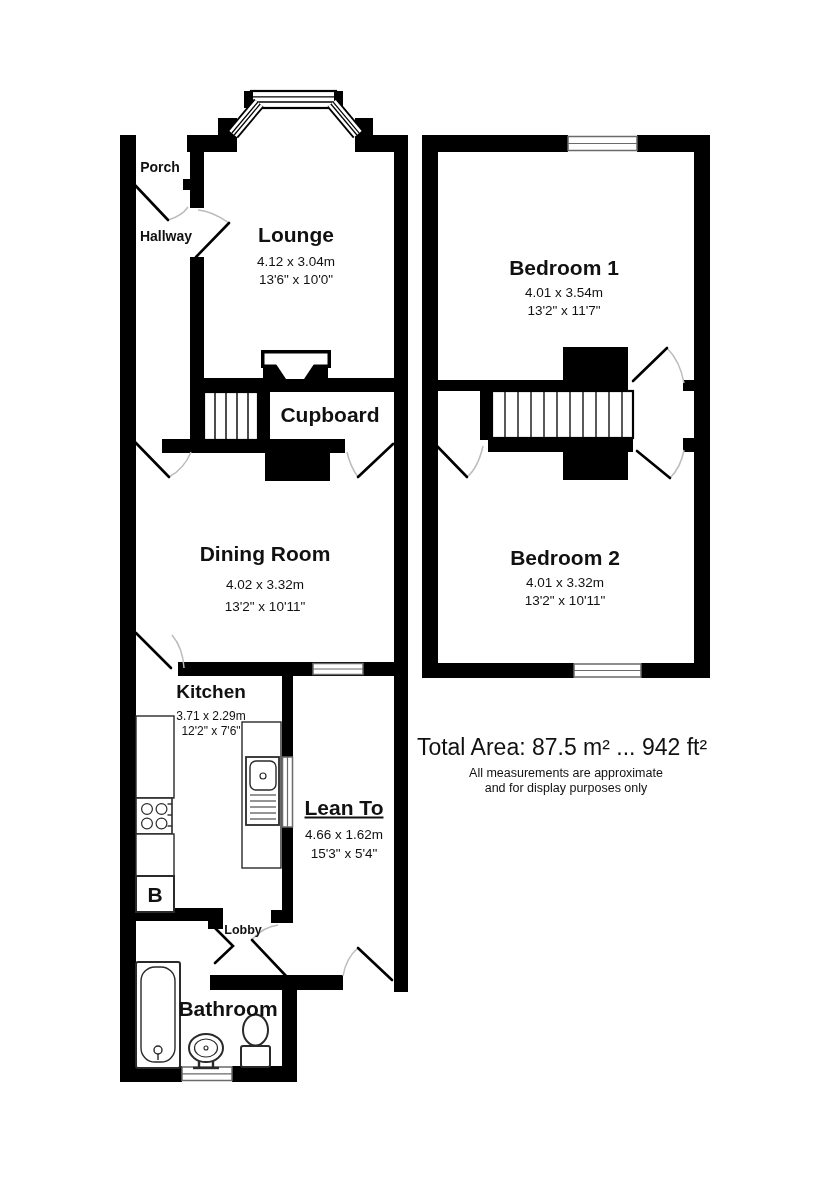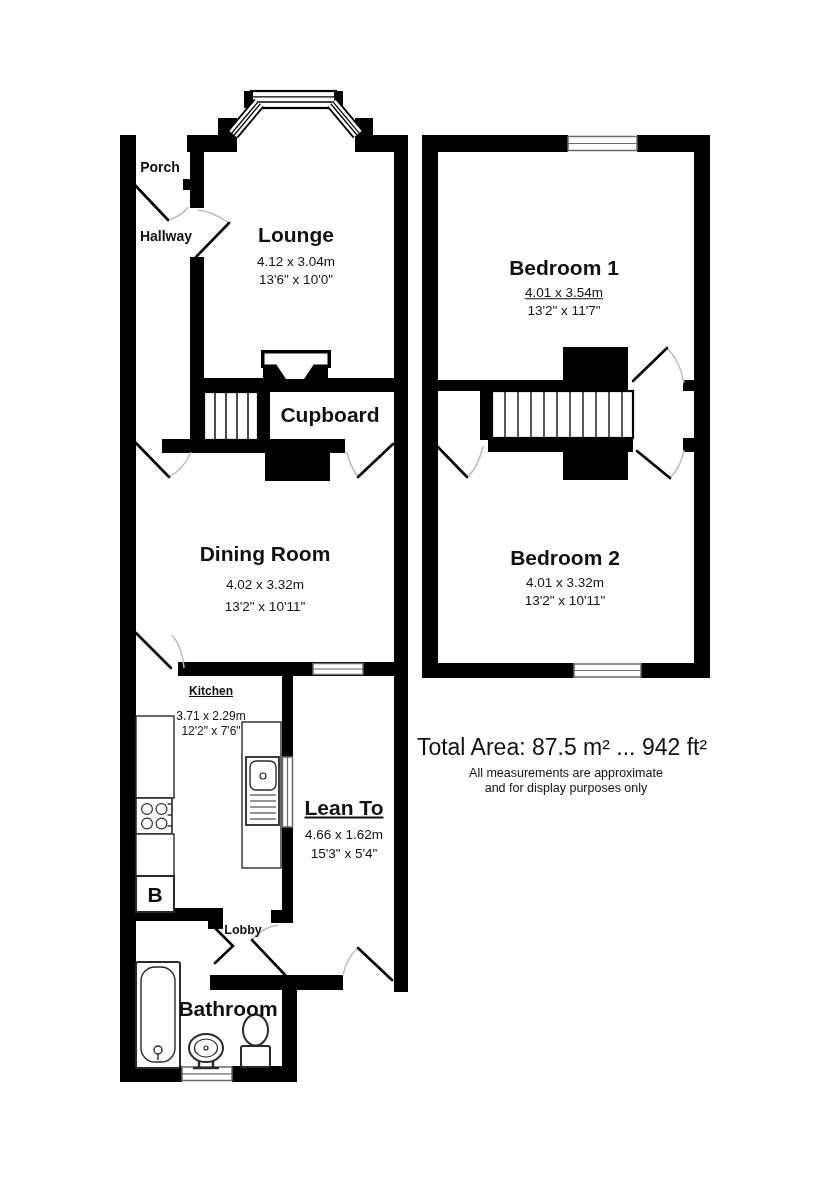--- a/index.html
+++ b/index.html
@@ -1,21 +1,21 @@
 <!DOCTYPE html>
 <html><head>
 <meta charset="utf-8">
 <style>
   html,body{margin:0;padding:0;background:#ffffff;}
   body{width:828px;height:1200px;position:relative;font-family:"Liberation Sans",sans-serif;}
   #canvas{position:absolute;left:0;top:0;width:828px;height:1200px;}
   svg{position:absolute;left:0;top:0;}
   .lbl{position:absolute;transform:translate(-50%,-50%);white-space:nowrap;color:#111;text-align:center;line-height:1;}
   .room-name{font-weight:bold;font-size:21px;}
-  .room-name.sm{font-size:12px;text-decoration:underline;}
+  .room-name.sm{font-size:19px;}
   .room-name.xs{font-size:12.5px;}
   .room-dim{font-size:13.5px;margin-top:8px;}
   .room-dim.sm{font-size:12px;}
   .total-area{font-size:23px;}
   .disclaimer{font-size:12.5px;}
   .boiler{font-weight:bold;font-size:21px;}
 </style>
 </head>
 <body>
 
@@ -234,21 +234,21 @@
 <div class="lbl room-dim sm" style="left:211px;top:723px;">12'2" x 7'6"</div>
 
 <div class="lbl room-name" style="left:344px;top:807px;text-decoration:underline;">Lean To</div>
 <div class="lbl room-dim" style="left:344px;top:827px;">4.66 x 1.62m</div>
 <div class="lbl room-dim" style="left:344px;top:846px;">15'3" x 5'4"</div>
 
 <div class="lbl room-name xs" style="left:243px;top:930px;">Lobby</div>
 <div class="lbl room-name" style="left:228px;top:1008px;">Bathroom</div>
 
 <div class="lbl room-name" style="left:564px;top:267px;">Bedroom 1</div>
-<div class="lbl room-dim" style="left:564px;top:285px;text-decoration:underline;">4.01 x 3.54m</div>
+<div class="lbl room-dim" style="left:564px;top:285px;">4.01 x 3.54m</div>
 <div class="lbl room-dim" style="left:564px;top:303px;">13'2" x 11'7"</div>
 
 <div class="lbl room-name" style="left:565px;top:557px;">Bedroom 2</div>
 <div class="lbl room-dim" style="left:565px;top:575px;">4.01 x 3.32m</div>
 <div class="lbl room-dim" style="left:565px;top:593px;">13'2" x 10'11"</div>
 
 <div class="lbl boiler" style="left:155px;top:894px;">B</div>
 
 <div class="lbl total-area" style="left:562px;top:747px;">Total Area: 87.5 m² ... 942 ft²</div>
 <div class="lbl disclaimer" style="left:566px;top:773px;">All measurements are approximate</div>

